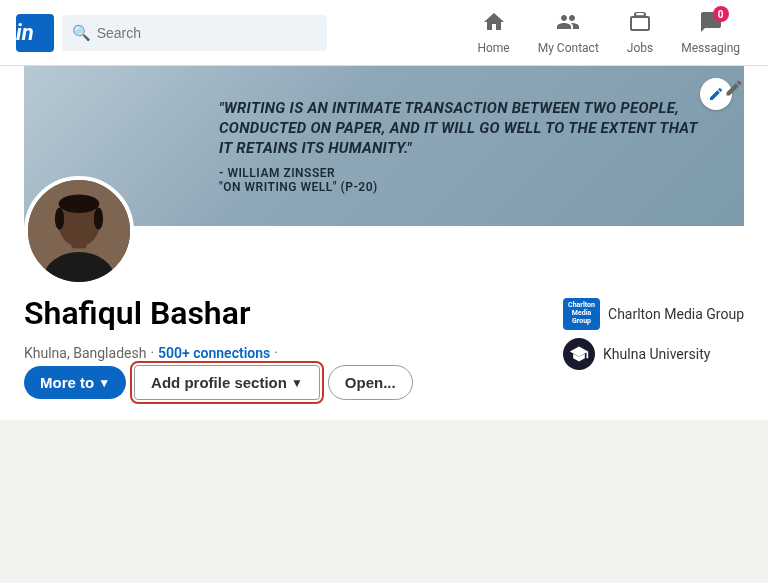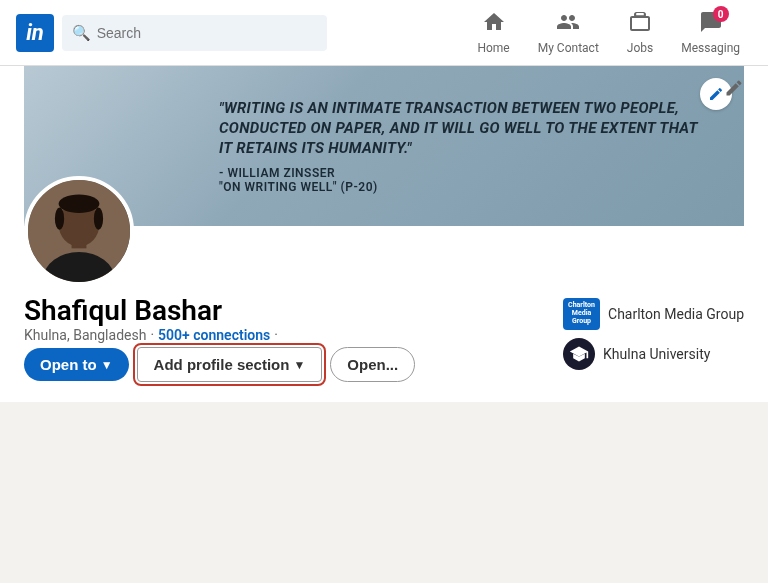--- a/index.html
+++ b/index.html
@@ -27,21 +27,20 @@
       align-items: center;
       gap: 8px;
     }
     .linkedin-logo {
       width: 38px;
       height: 38px;
       background: #0a66c2;
       border-radius: 4px;
       display: flex;
       align-items: center;
-      justify-content: center;
       color: white;
       font-size: 22px;
       font-weight: bold;
       font-style: italic;
       flex-shrink: 0;
     }
     .search-bar {
       display: flex;
       align-items: center;
       background: #eef3f8;
@@ -189,24 +188,24 @@
     }
 
     .profile-info {
       display: flex;
       align-items: flex-start;
       justify-content: space-between;
       margin-top: 4px;
     }
     .profile-left {}
     .profile-name {
-      font-size: 28px;
+      font-size: 32px;
       font-weight: 600;
       color: #000;
-      margin-bottom: 0;
+      margin-bottom: 13px;
     }
     .profile-headline {
       font-size: 15px;
       color: #333;
       margin-bottom: 4px;
     }
     .profile-meta {
       font-size: 14px;
       color: #666;
       display: flex;
@@ -428,21 +427,21 @@
         <div class="profile-name">Shafiqul Bashar</div>
         <div class="profile-meta">
           <span>Khulna, Bangladesh</span>
           <span class="dot-separator">·</span>
           <a href="#" class="connections-link">500+ connections</a>
           <span class="dot-separator">·</span>
         </div>
 
         <div class="action-buttons">
           <button class="btn-open-to">
-            <span>Open to</span>
+            <span>More to</span>
             <span style="font-size:12px;">▼</span>
           </button>
           <button class="btn-add-section">
             <span>Add profile section</span>
             <span style="font-size:12px;">▼</span>
           </button>
           <button class="btn-more">
             <span>Open...</span>
           </button>
         </div>

